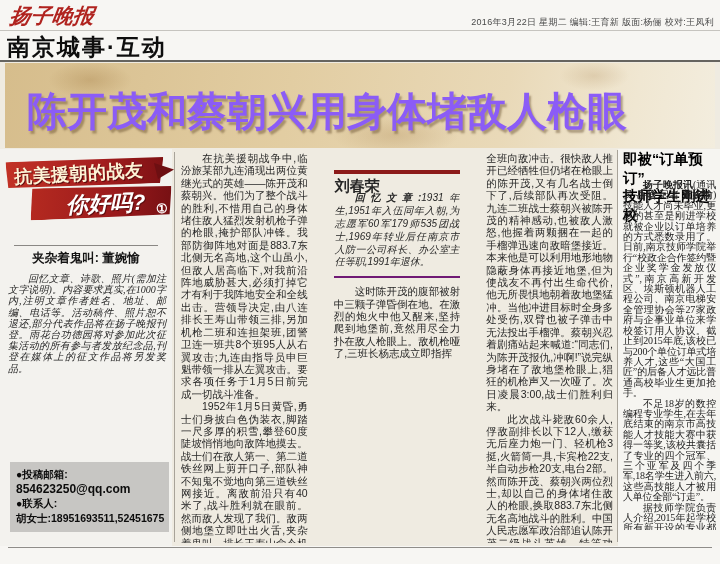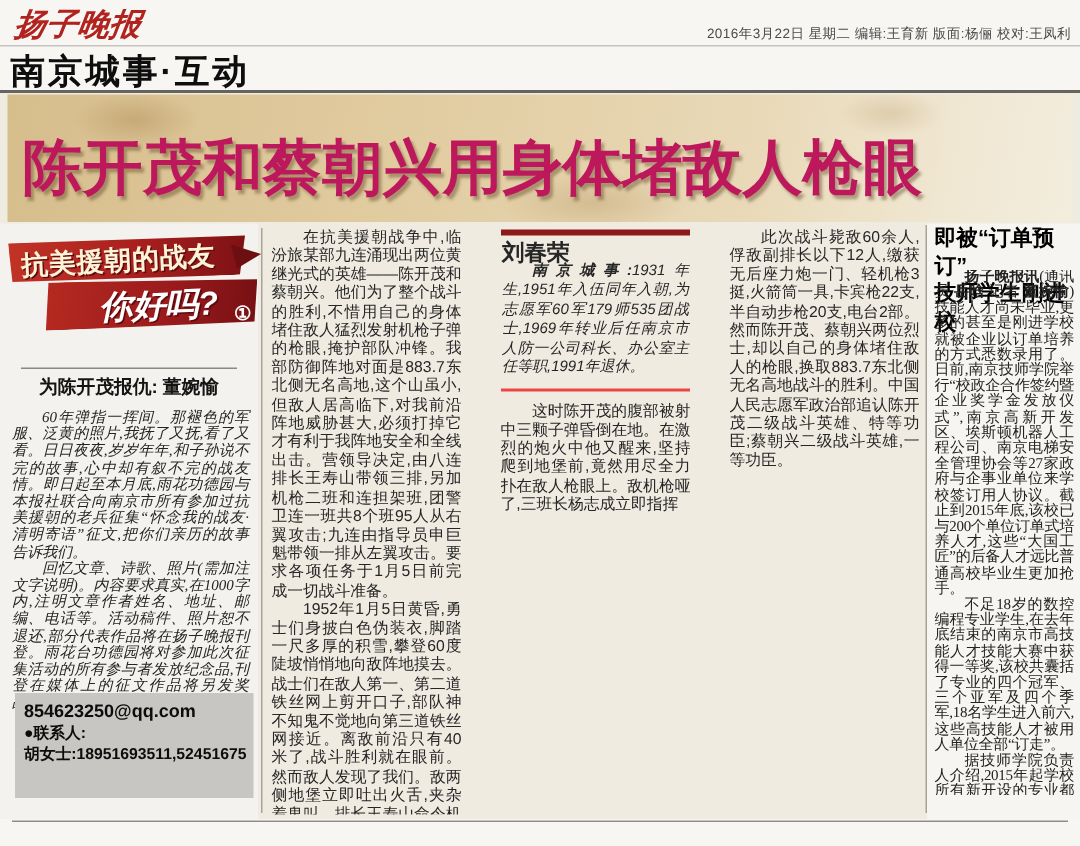--- a/index.html
+++ b/index.html
@@ -18,22 +18,22 @@
   
   .content-bg{position:absolute;left:0;top:62px;width:720px;height:484px;background:#efebe1;}
   .sidebar-bg{position:absolute;left:0;top:149px;width:172px;height:397px;background:#f3f2ee;}
   .rightpanel-bg{position:absolute;left:618px;top:149px;width:102px;height:397px;background:#f6f5f1;}
   .headline-band{position:absolute;left:5px;top:63px;width:710px;height:85px;
     background:
       radial-gradient(60px 26px at 12% 20%, rgba(150,108,50,.28), rgba(150,108,50,0) 70%),
       radial-gradient(90px 30px at 55% 85%, rgba(150,108,50,.22), rgba(150,108,50,0) 70%),
       radial-gradient(50px 22px at 83% 15%, rgba(150,108,50,.18), rgba(150,108,50,0) 70%),
       linear-gradient(100deg,#d6bd8c 0%,#e2cda2 40%,#e9d9b8 70%,#f0e7d2 88%,#f3edde 100%);}
-  .headline{position:absolute;left:12px;top:84px;width:606px;text-align:center;white-space:nowrap;
-    font-weight:900;font-size:40px;color:#be185d;text-shadow:2px 3px 2px rgba(95,72,38,.45);}
+  .headline{position:absolute;left:24px;top:84px;width:606px;text-align:center;white-space:nowrap;
+    font-weight:900;font-size:40px;color:#8b5cf6;text-shadow:2px 3px 2px rgba(95,72,38,.45);}
 
   
   .vrule-left{position:absolute;left:174px;top:152px;width:1px;height:390px;background:#a8a399;}
   .vrule-right{position:absolute;left:617px;top:150px;width:1px;height:392px;background:#a8a399;}
   .bottom-rule{position:absolute;left:8px;top:547px;width:704px;height:1px;background:#8f8d89;}
 
   
   .banner{position:absolute;left:4px;top:155px;width:168px;height:72px;}
   .banner .strip1{position:absolute;left:2px;top:2px;width:158px;height:30px;
     background:linear-gradient(96deg,#c23326 0%,#a81f1f 55%,#7d1114 100%);
@@ -61,21 +61,21 @@
     padding:5px 3px 3px 6px;color:#0c0c0c;font-weight:700;font-size:10.5px;line-height:14.5px;}
   .contact-box .email{font-size:12px;}
 
   
   .columns{position:absolute;left:181px;top:152px;width:432px;height:391px;display:flex;gap:26px;
     font-family:Liberation Sans, sans-serif;font-size:10.5px;line-height:12.4px;color:#262626;
     text-align:justify;overflow:hidden;}
   .col{flex:1;overflow:hidden;}
   .col p{margin:0;text-indent:2em;}
   .col p.cont{text-indent:0;}
-  .author-box{border-top:4px solid #8c1a19;border-bottom:2px solid #ef4444;margin:1px 0 7px;
+  .author-box{border-top:4px solid #8c1a19;border-bottom:2px solid #701a75;margin:18px 0 7px;
     padding:6px 1px 7px;}
   .author-name{font-weight:700;font-size:15px;margin:0 0 3px;text-indent:0 !important;}
   .author-bio{font-style:italic;font-size:10px;line-height:12.8px;margin:0;}
   .author-bio .bio-label{font-weight:700;}
 
   
   .rp-title{position:absolute;left:623px;top:150px;width:94px;
     font-weight:700;font-size:14.5px;line-height:18.5px;color:#000;}
   .rp-body{position:absolute;left:623px;top:180px;width:93px;height:350px;overflow:hidden;
     font-family:Liberation Serif, serif;font-size:10px;line-height:10.4px;letter-spacing:-.2px;
@@ -107,44 +107,45 @@
 
   <div class="banner">
     <div class="strip1"></div>
     <div class="strip2"></div>
     <div class="fold"></div>
     <div class="banner-l1">抗美援朝的战友</div>
     <div class="banner-l2">你好吗?</div>
     <div class="banner-badge">①</div>
   </div>
   <div class="org-rule"></div>
-  <div class="host">为陈开茂报仇: 董婉愉</div>
+  <div class="host">夹杂着鬼叫: 董婉愉</div>
   <div class="intro">
-    <p>60年弹指一挥间。那褪色的军服、泛黄的照片,我抚了又抚,看了又看。日日夜夜,岁岁年年,和子孙说不完的故事,心中却有叙不完的战友情。即日起至本月底,雨花功德园与本报社联合向南京市所有参加过抗美援朝的老兵征集“怀念我的战友·清明寄语”征文,把你们亲历的故事告诉我们。</p>
     <p>回忆文章、诗歌、照片(需加注文字说明)。内容要求真实,在1000字内,注明文章作者姓名、地址、邮编、电话等。活动稿件、照片恕不退还,部分代表作品将在扬子晚报刊登。雨花台功德园将对参加此次征集活动的所有参与者发放纪念品,刊登在媒体上的征文作品将另发奖品。</p>
   </div>
   <div class="contact-box">
+    <div>●投稿邮箱:</div>
     <div class="email">854623250@qq.com</div>
     <div>●联系人:</div>
     <div>胡女士:18951693511,52451675</div>
   </div>
 
   <div class="columns">
     <div class="col">
       <p>在抗美援朝战争中,临汾旅某部九连涌现出两位黄继光式的英雄——陈开茂和蔡朝兴。他们为了整个战斗的胜利,不惜用自己的身体堵住敌人猛烈发射机枪子弹的枪眼,掩护部队冲锋。我部防御阵地对面是883.7东北侧无名高地,这个山虽小,但敌人居高临下,对我前沿阵地威胁甚大,必须打掉它才有利于我阵地安全和全线出击。营领导决定,由八连排长王寿山带领三排,另加机枪二班和连担架班,团警卫连一班共8个班95人从右翼攻击;九连由指导员申巨魁带领一排从左翼攻击。要求各项任务于1月5日前完成一切战斗准备。</p>
       <p>1952年1月5日黄昏,勇士们身披白色伪装衣,脚踏一尺多厚的积雪,攀登60度陡坡悄悄地向敌阵地摸去。战士们在敌人第一、第二道铁丝网上剪开口子,部队神不知鬼不觉地向第三道铁丝网接近。离敌前沿只有40米了,战斗胜利就在眼前。然而敌人发现了我们。敌两侧地堡立即吐出火舌,夹杂着鬼叫。排长王寿山命令机枪班以猛烈的火力</p>
     </div>
     <div class="col">
       <div class="author-box">
         <p class="author-name">刘春荣</p>
-        <p class="author-bio"><span class="bio-label">南京城事:</span><span>1931年生,1951年入伍同年入朝,为志愿军60军179师535团战士,1969年转业后任南京市人防一公司科长、办公室主任等职,1991年退休。</span></p>
+        <p class="author-bio"><span class="bio-label">回忆文章:</span><span>1931年生,1951年入伍同年入朝,为志愿军60军179师535团战士,1969年转业后任南京市人防一公司科长、办公室主任等职,1991年退休。</span></p>
       </div>
       <p>这时陈开茂的腹部被射中三颗子弹昏倒在地。在激烈的炮火中他又醒来,坚持爬到地堡前,竟然用尽全力扑在敌人枪眼上。敌机枪哑了,三班长杨志成立即指挥</p>
     </div>
     <div class="col">
+      <p class="cont">全班向敌冲击。很快敌人推开已经牺牲但仍堵在枪眼上的陈开茂,又有几名战士倒下了,后续部队再次受阻。九连二班战士蔡朝兴被陈开茂的精神感动,也被敌人激怒,他握着两颗捆在一起的手榴弹迅速向敌暗堡接近。本来他是可以利用地形地物隐蔽身体再接近地堡,但为使战友不再付出生命代价,他无所畏惧地朝着敌地堡猛冲。当他冲进目标时全身多处受伤,双臂也被子弹击中无法投出手榴弹。蔡朝兴忍着剧痛站起来喊道:“同志们,为陈开茂报仇,冲啊!”说完纵身堵在了敌地堡枪眼上,猖狂的机枪声又一次哑了。次日凌晨3:00,战士们胜利归来。</p>
       <p>此次战斗毙敌60余人,俘敌副排长以下12人,缴获无后座力炮一门、轻机枪3挺,火箭筒一具,卡宾枪22支,半自动步枪20支,电台2部。然而陈开茂、蔡朝兴两位烈士,却以自己的身体堵住敌人的枪眼,换取883.7东北侧无名高地战斗的胜利。中国人民志愿军政治部追认陈开茂二级战斗英雄、特等功臣;蔡朝兴二级战斗英雄,一等功臣。</p>
     </div>
   </div>
 
   <div class="rp-title">
     <div>即被“订单预订”</div>
     <div>技师学生刚进校</div>
   </div>
   <div class="rp-body">
     <p><span class="b">扬子晚报讯</span><span>(通讯员 </span><span class="b">岳晗</span><span> 记者 </span><span class="b">董婉愉</span><span>)技能人才尚未毕业,更多的甚至是刚进学校就被企业以订单培养的方式悉数录用了。日前,南京技师学院举行“校政企合作签约暨企业奖学金发放仪式”,南京高新开发区、埃斯顿机器人工程公司、南京电梯安全管理协会等27家政府与企事业单位来学校签订用人协议。截止到2015年底,该校已与200个单位订单式培养人才,这些“大国工匠”的后备人才远比普通高校毕业生更加抢手。</span></p>

